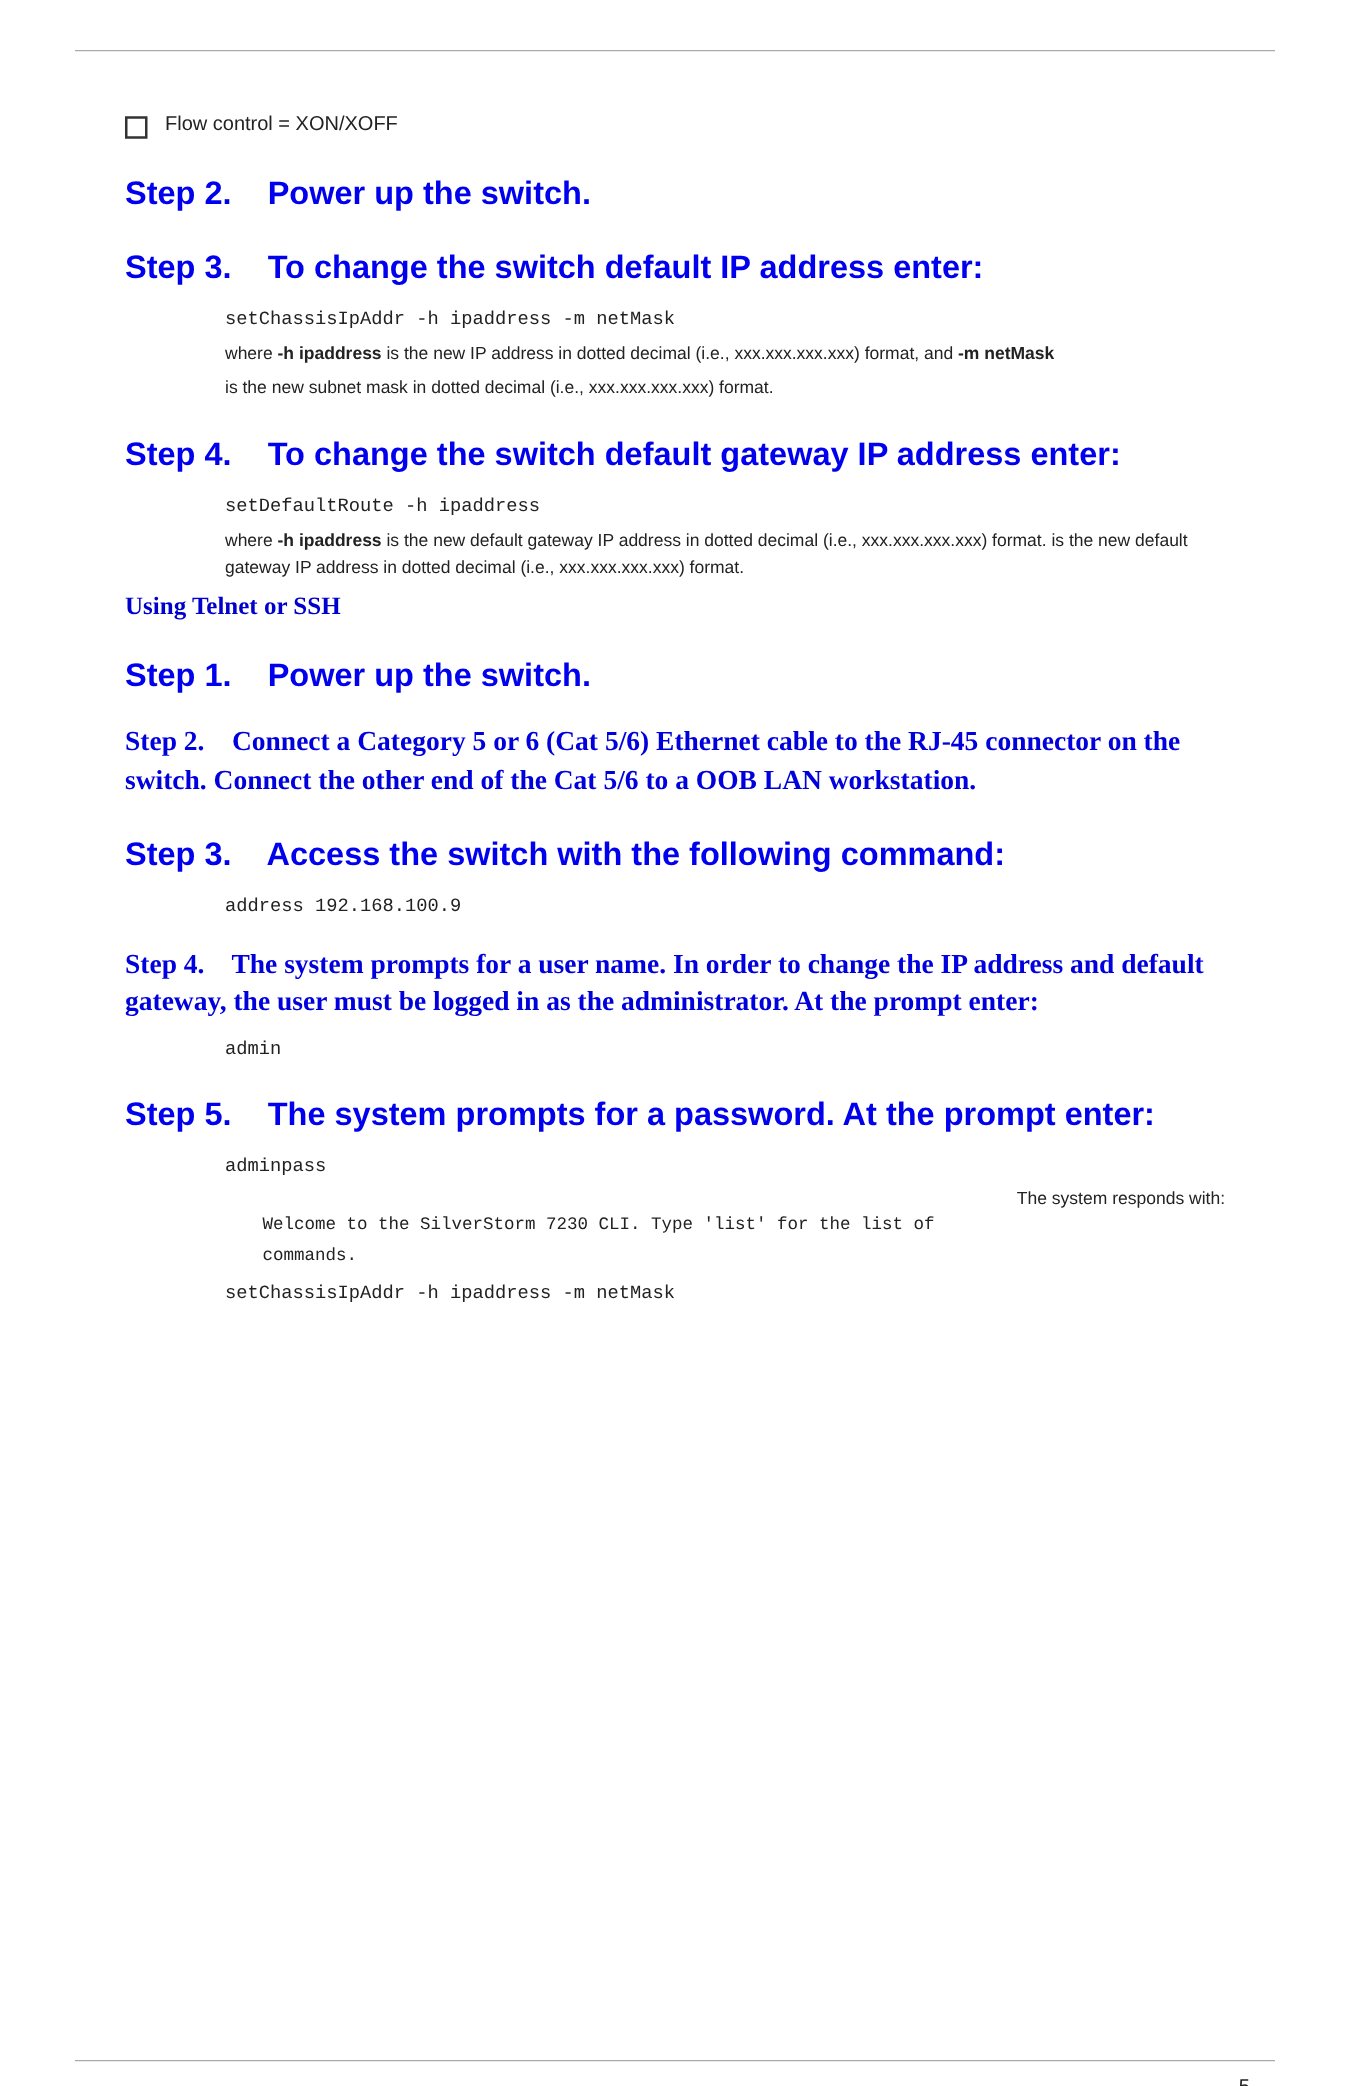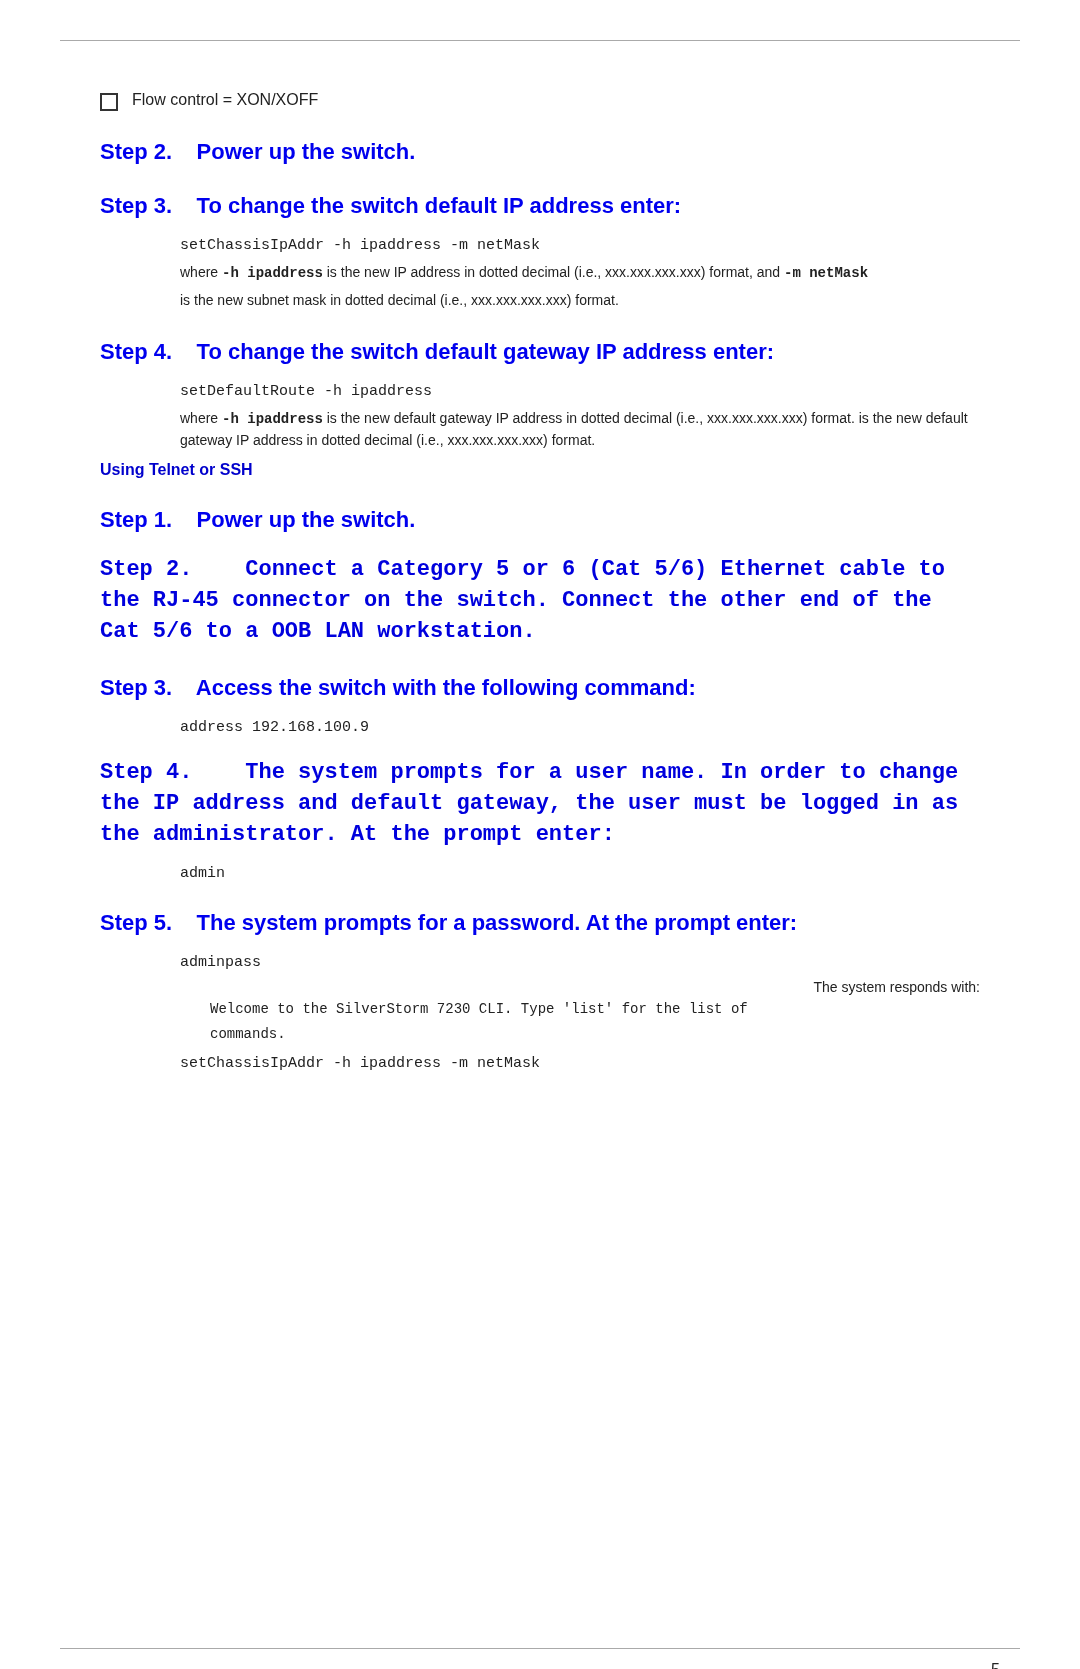--- a/index.html
+++ b/index.html
@@ -54,31 +54,31 @@
 
     .bullet-text {
       font-size: 16px;
       color: #222;
       font-family: Arial, sans-serif;
     }
 
     .step-heading {
       color: #0000ee;
       font-weight: bold;
-      font-size: 22px;
+      font-size: 26px;
       font-family: Arial, sans-serif;
       margin-top: 28px;
       margin-bottom: 18px;
     }
 
     .step-heading-large {
       color: #0000dd;
       font-weight: bold;
       font-size: 22px;
-      font-family: Liberation Mono, monospace;
+      font-family: Liberation Serif, serif;
       margin-top: 22px;
       margin-bottom: 14px;
       line-height: 1.4;
     }
 
     .code-block {
       font-family: 'Courier New', Courier, monospace;
       font-size: 15px;
       color: #222;
       margin: 10px 0 8px 80px;
@@ -89,29 +89,29 @@
       color: #222;
       margin-left: 80px;
       margin-top: 4px;
       margin-bottom: 6px;
       line-height: 1.5;
       font-family: Arial, sans-serif;
     }
 
     .bold-code {
       font-weight: bold;
-      font-family: Liberation Mono, monospace;
+      font-family: Liberation Sans, sans-serif;
       font-size: 14px;
     }
 
     .using-label {
       color: #0000cc;
       font-weight: bold;
-      font-size: 16px;
-      font-family: Liberation Sans, sans-serif;
+      font-size: 20px;
+      font-family: Liberation Serif, serif;
       margin-top: 10px;
       margin-bottom: 4px;
     }
 
     .system-responds {
       font-size: 14px;
       color: #222;
       margin-left: 80px;
       margin-top: 6px;
       font-family: Arial, sans-serif;

